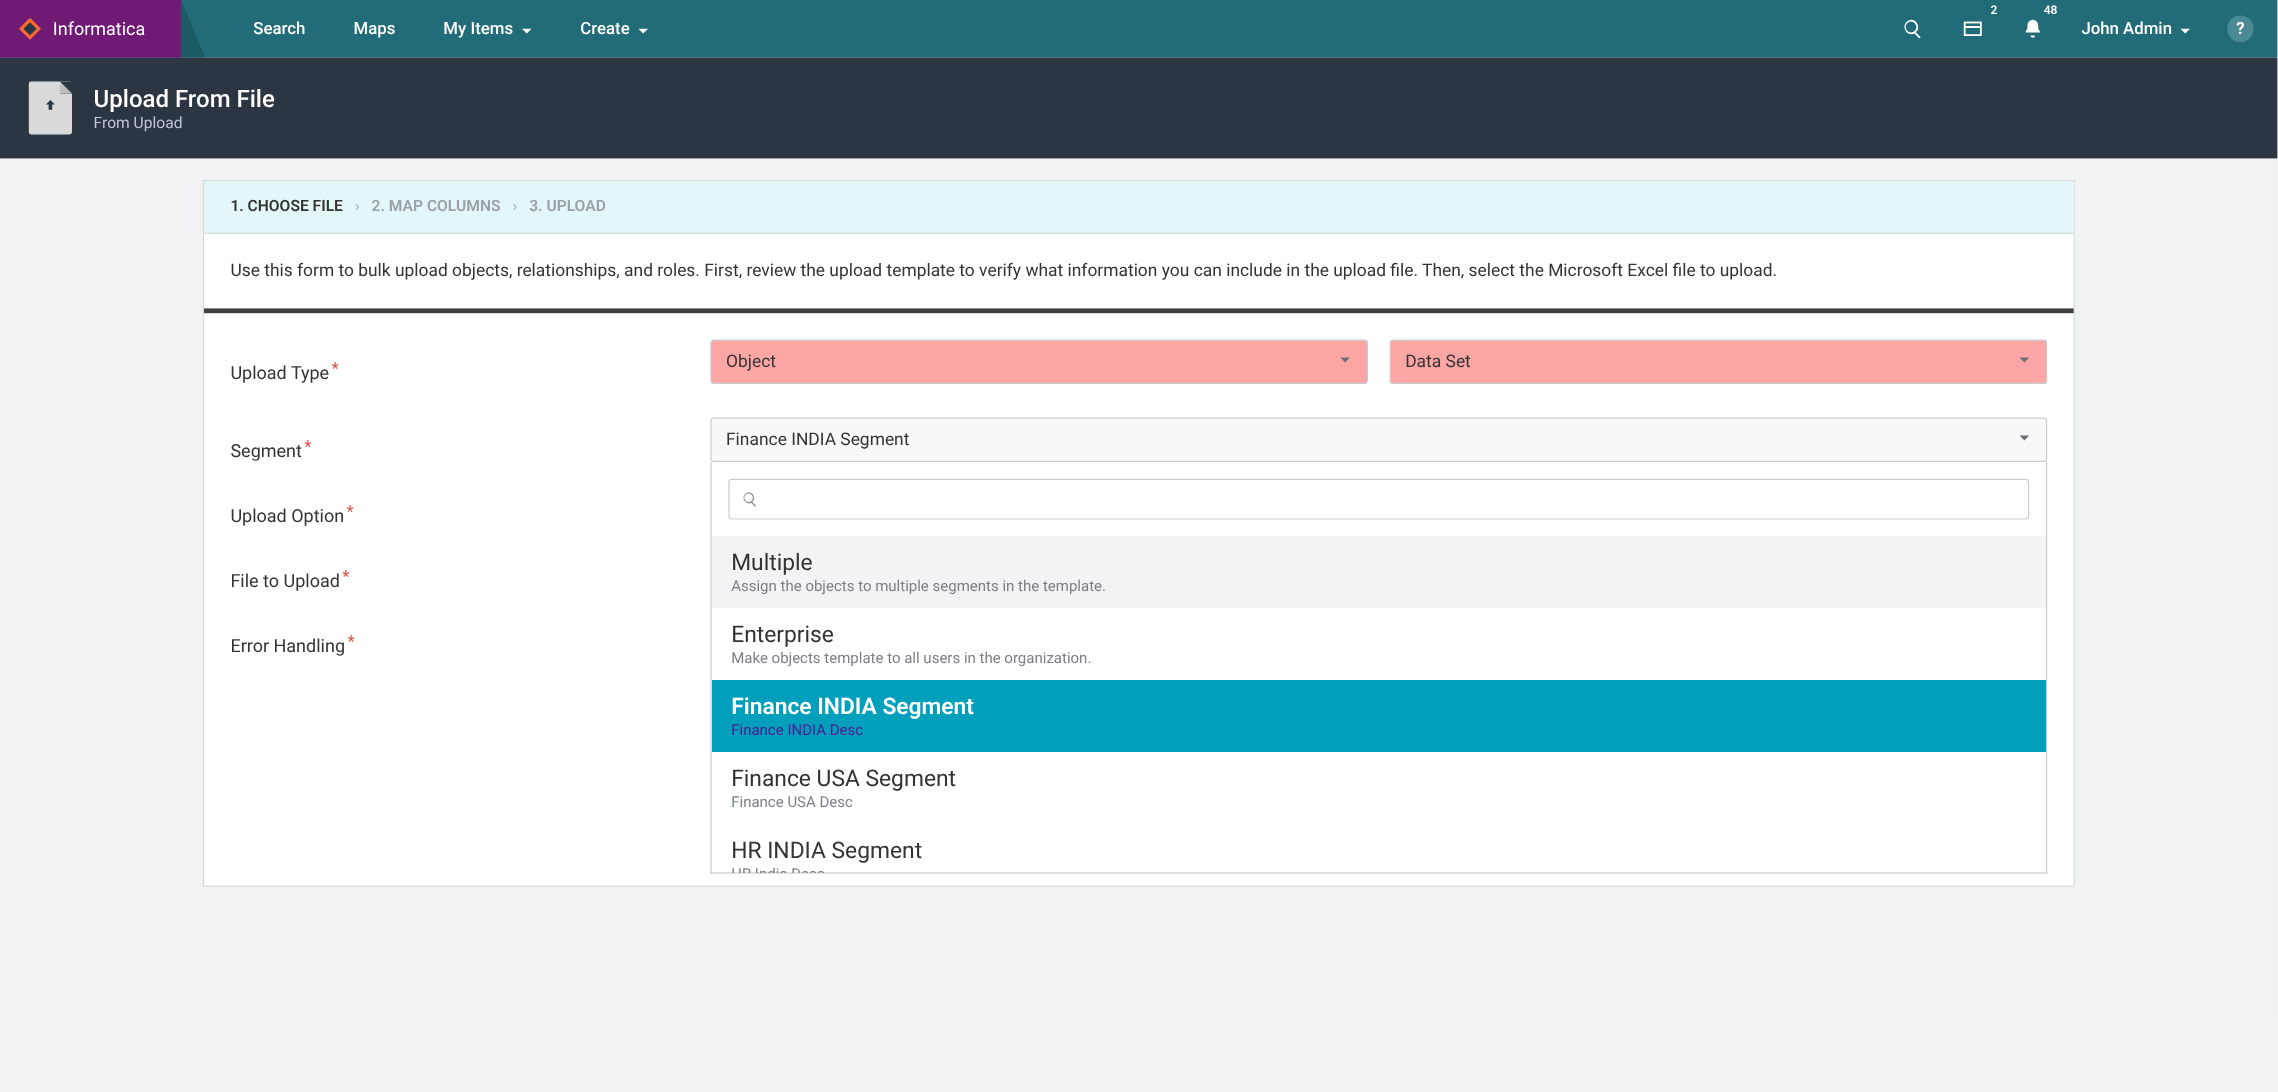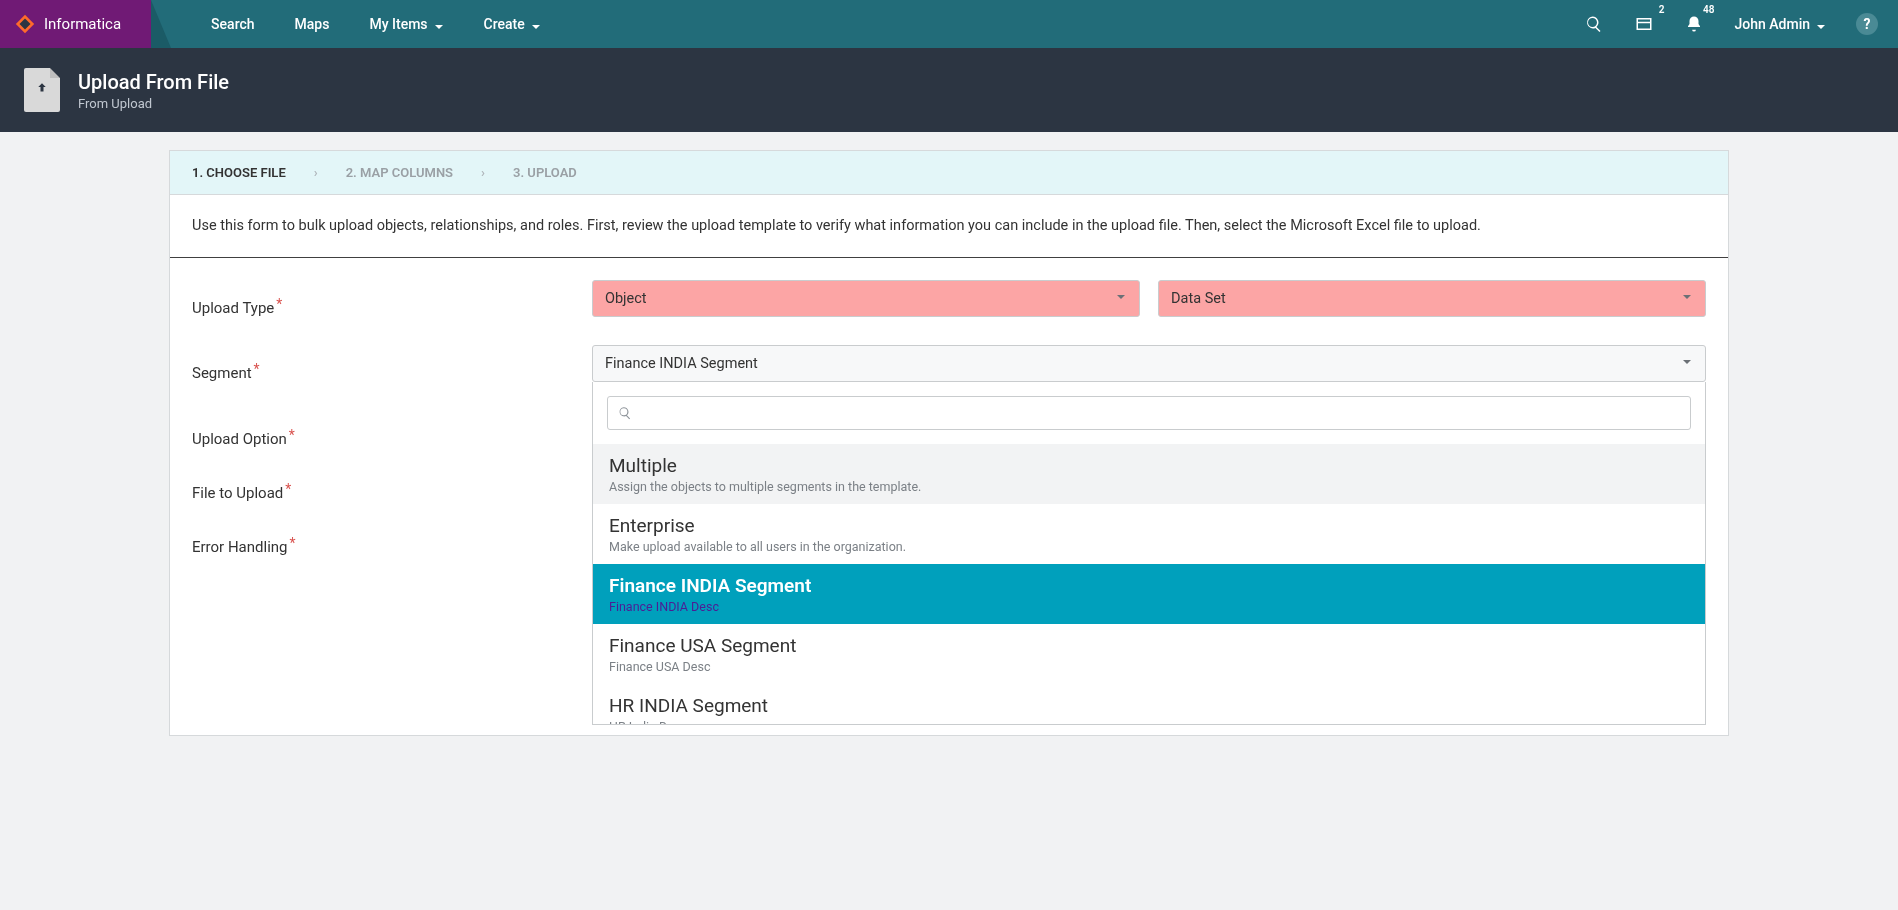--- a/index.html
+++ b/index.html
@@ -101,27 +101,27 @@
   }
   .steps {
     background: #e3f6f8;
     border-bottom: 1px solid #d6d9db;
     padding: 14px 22px;
     font-size: 13px;
     font-weight: 600;
     color: #9aa0a5;
     display: flex;
     align-items: center;
-    gap: 28px;
+    gap: 10px;
   }
   .step.active { color: #333; }
   .step-chev { color: #b0b6bb; }
   .instructions {
     padding: 20px 22px;
-    border-bottom: 1px solid #404040;
+    border-bottom: 4px solid #404040;
     font-size: 14.5px;
     color: #333;
     line-height: 1.5;
   }
   .form {
     padding: 22px 22px 10px 22px;
   }
   .form-row {
     display: flex;
     align-items: flex-end;
@@ -305,21 +305,21 @@
         <div class="select open" style="width:100%">
           <span>Finance INDIA Segment</span>
           <span class="chev"><svg viewBox="0 0 12 12">
                 <path d="M2 4 L6 8 L10 4 Z"></path>
               </svg></span>
         </div>
       </div>
     </div>
 
     <div style="position:relative;">
-      <div style="position:absolute; left:0; top:12px; width:400px;">
+      <div style="position:absolute; left:0; top:0; width:400px;">
         <div class="form-label" style="margin-top:28px">
           <span>Upload Option</span><span class="req">*</span>
         </div>
         <div class="form-label" style="margin-top:28px">
           <span>File to Upload</span><span class="req">*</span>
         </div>
         <div class="form-label" style="margin-top:28px">
           <span>Error Handling</span><span class="req">*</span>
         </div>
       </div>
@@ -334,21 +334,21 @@
               <input type="text" placeholder="" style="">
             </div>
           </div>
           <div class="dd-list">
             <div class="dd-item hover">
               <div class="dd-title">Multiple</div>
               <div class="dd-desc">Assign the objects to multiple segments in the template.</div>
             </div>
             <div class="dd-item">
               <div class="dd-title">Enterprise</div>
-              <div class="dd-desc">Make upload available to all users in the organization.</div>
+              <div class="dd-desc">Make objects template to all users in the organization.</div>
             </div>
             <div class="dd-item selected">
               <div class="dd-title">Finance INDIA Segment</div>
               <div class="dd-desc">Finance INDIA Desc</div>
             </div>
             <div class="dd-item">
               <div class="dd-title">Finance USA Segment</div>
               <div class="dd-desc">Finance USA Desc</div>
             </div>
             <div class="dd-item">

